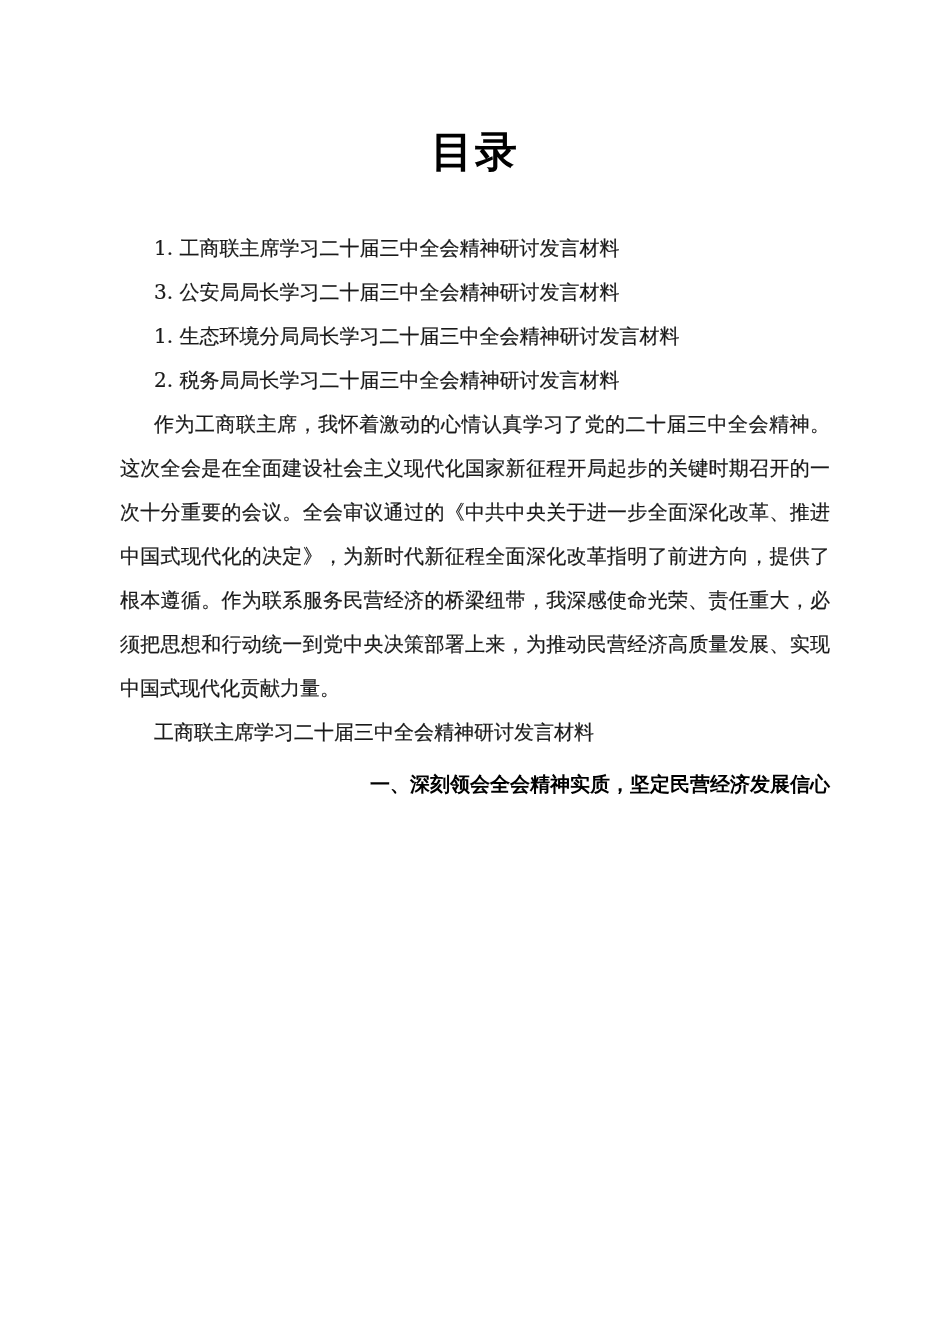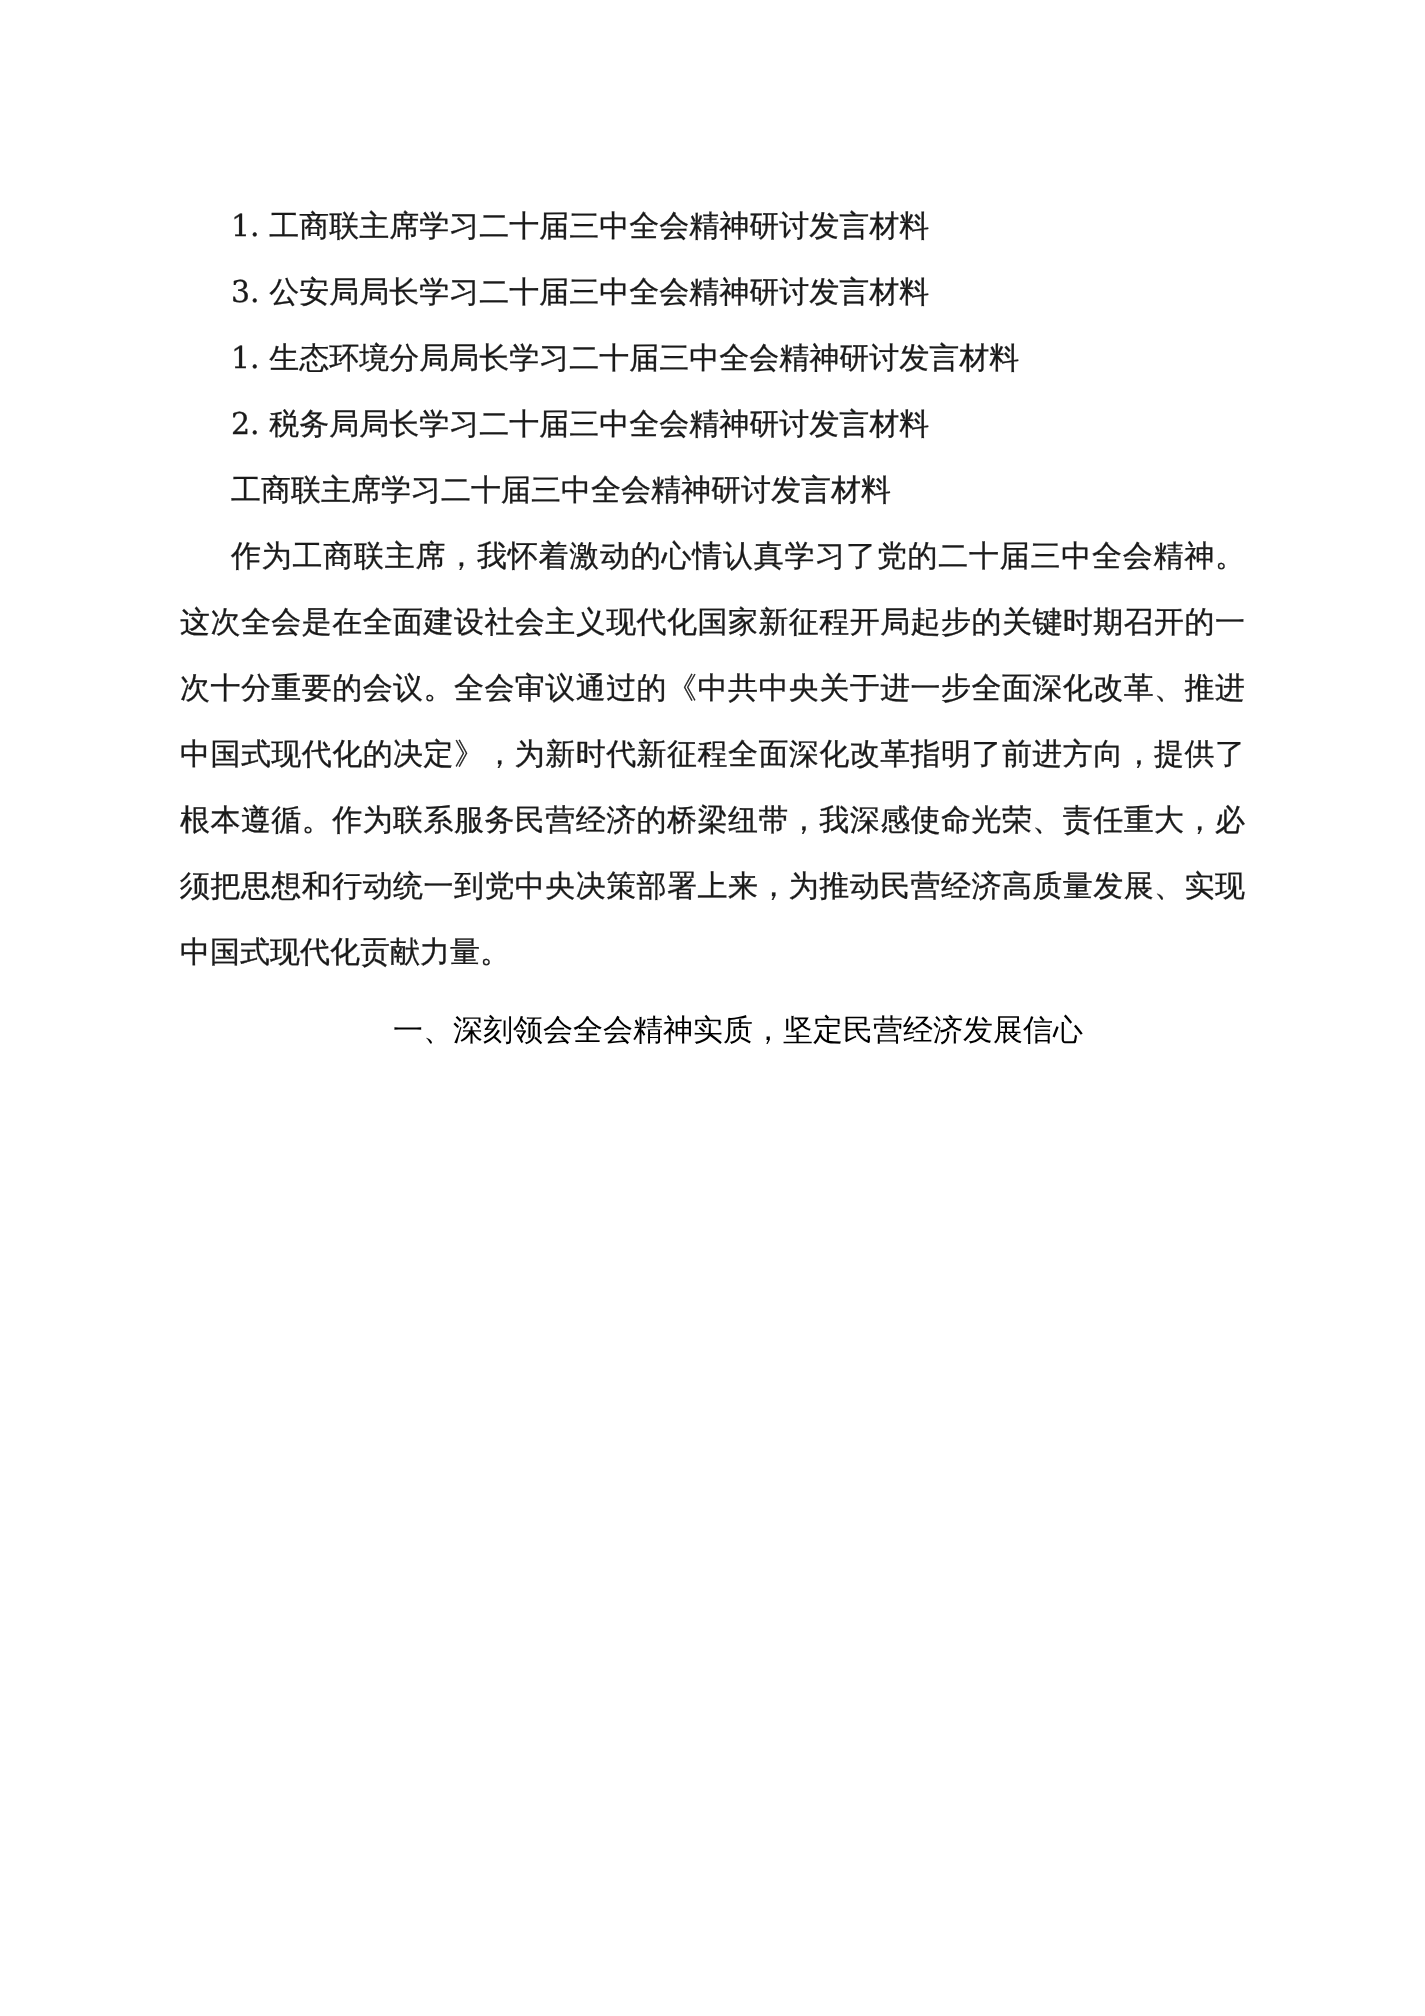--- a/index.html
+++ b/index.html
@@ -41,42 +41,43 @@
     color: #1a1a1a;
     
     -webkit-text-stroke: 0.2px #1a1a1a;
   }
   .section-title {
     color: #1a1a1a;
   }
   .heading-1 {
     margin-top: 8px;
     font-family: "DejaVu Sans", "Liberation Sans", sans-serif;
-    font-weight: normal;
+    font-weight: bold;
     color: #000000;
-    text-align: center;
+    text-align: right;
     -webkit-text-stroke: 0;
   }
 </style>
 </head>
 <body>
 
 <div class="page">
 
+  <h1 class="doc-title">目录</h1>
 
   <p class="doc-line">1. 工商联主席学习二十届三中全会精神研讨发言材料</p>
 
 
   <p class="doc-line">3. 公安局局长学习二十届三中全会精神研讨发言材料</p>
 
 
   <p class="doc-line">1. 生态环境分局局长学习二十届三中全会精神研讨发言材料</p>
 
   <p class="doc-line">2. 税务局局长学习二十届三中全会精神研讨发言材料</p>
 
 
+  <p class="doc-line">作为工商联主席，我怀着激动的心情认真学习了党的二十届三中全会精神。这次全会是在全面建设社会主义现代化国家新征程开局起步的关键时期召开的一次十分重要的会议。全会审议通过的《中共中央关于进一步全面深化改革、推进中国式现代化的决定》，为新时代新征程全面深化改革指明了前进方向，提供了根本遵循。作为联系服务民营经济的桥梁纽带，我深感使命光荣、责任重大，必须把思想和行动统一到党中央决策部署上来，为推动民营经济高质量发展、实现中国式现代化贡献力量。</p>
+
   <p class="doc-line section-title">工商联主席学习二十届三中全会精神研讨发言材料</p>
-
-  <p class="doc-line">作为工商联主席，我怀着激动的心情认真学习了党的二十届三中全会精神。这次全会是在全面建设社会主义现代化国家新征程开局起步的关键时期召开的一次十分重要的会议。全会审议通过的《中共中央关于进一步全面深化改革、推进中国式现代化的决定》，为新时代新征程全面深化改革指明了前进方向，提供了根本遵循。作为联系服务民营经济的桥梁纽带，我深感使命光荣、责任重大，必须把思想和行动统一到党中央决策部署上来，为推动民营经济高质量发展、实现中国式现代化贡献力量。</p>
 
   <p class="doc-line heading-1">一、深刻领会全会精神实质，坚定民营经济发展信心</p>
 
 </div>
 
 </body></html>

